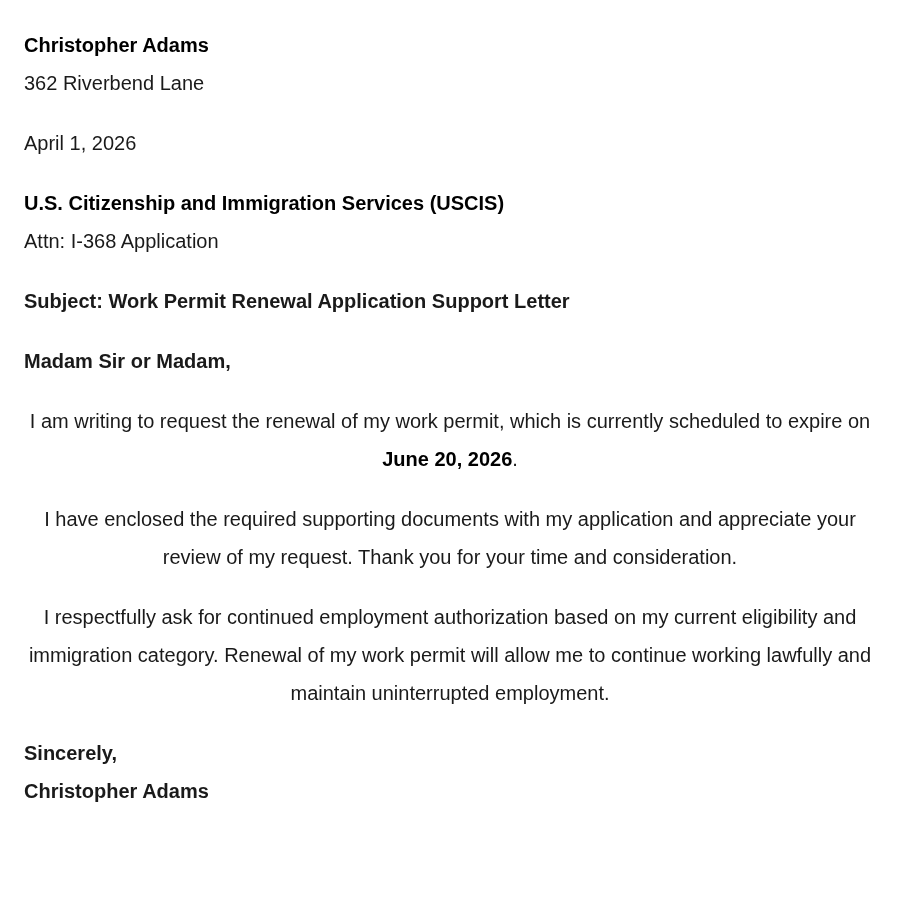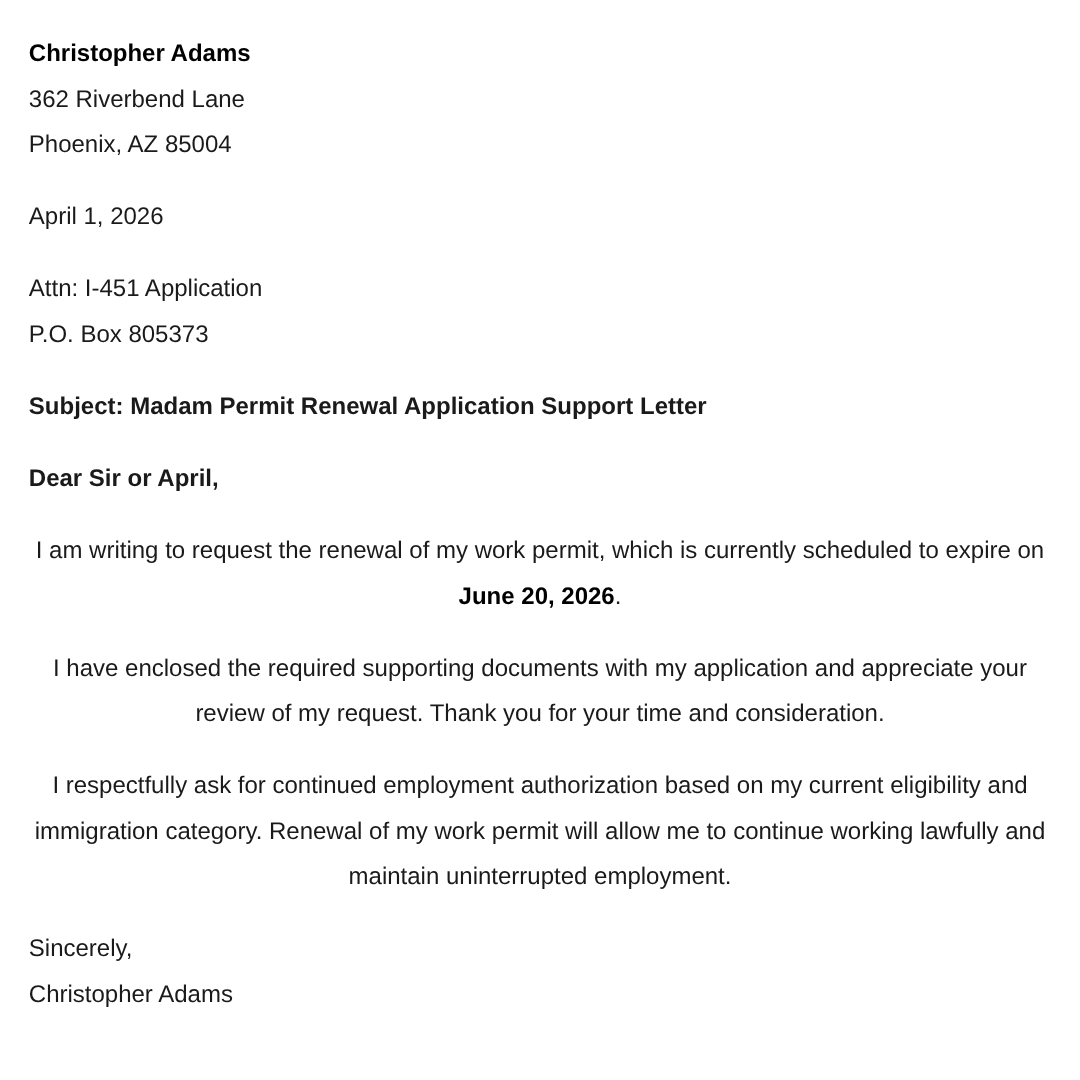--- a/index.html
+++ b/index.html
@@ -55,21 +55,21 @@
     max-width: 852px;
     text-align: center;
   }
 
   .sig {
     margin: 0;
   }
   .sig .line {
     display: block;
     white-space: pre;
-    font-weight: normal;
+    font-weight: bold;
   }
 
   .date-line {
     font-weight: normal;
   }
 
   .subject-line {
     font-weight: bold;
   }
 
@@ -79,33 +79,32 @@
 </style>
 </head>
 <body>
 
 <div class="page">
   <div class="letter">
 
     <div class="block">
       <span class="line bold">Christopher Adams</span>
       <span class="line">362 Riverbend Lane</span>
-      <span class="line">Phoenix, AZ 85004</span>
     </div>
 
     <div class="single date-line">April 1, 2026</div>
 
     <div class="block">
-      <span class="line">Attn: I-451 Application</span>
-      <span class="line">P.O. Box 805373</span>
+      <span class="line bold">U.S. Citizenship and Immigration Services (USCIS)</span>
+      <span class="line">Attn: I-368 Application</span>
     </div>
 
-    <div class="single subject-line">Subject: Madam Permit Renewal Application Support Letter</div>
+    <div class="single subject-line">Subject: Work Permit Renewal Application Support Letter</div>
 
-    <div class="single salutation-line">Dear Sir or April,</div>
+    <div class="single salutation-line">Madam Sir or Madam,</div>
 
     <p class="para"><span>I am writing to request the renewal of my work permit, which is currently scheduled to expire on </span><span class="bold">June 20, 2026</span><span>.</span></p>
 
     <p class="para">I have enclosed the required supporting documents with my application and appreciate your review of my request. Thank you for your time and consideration.</p>
 
     <p class="para">I respectfully ask for continued employment authorization based on my current eligibility and immigration category. Renewal of my work permit will allow me to continue working lawfully and maintain uninterrupted employment.</p>
 
     <div class="sig">
       <span class="line">Sincerely,</span>
       <span class="line">Christopher Adams</span>

